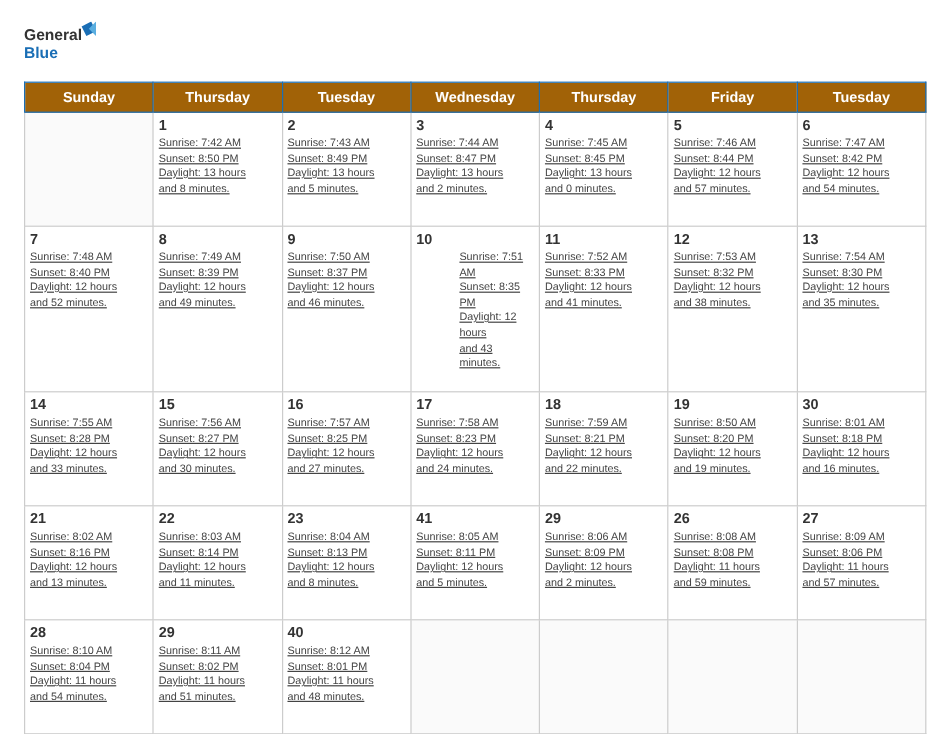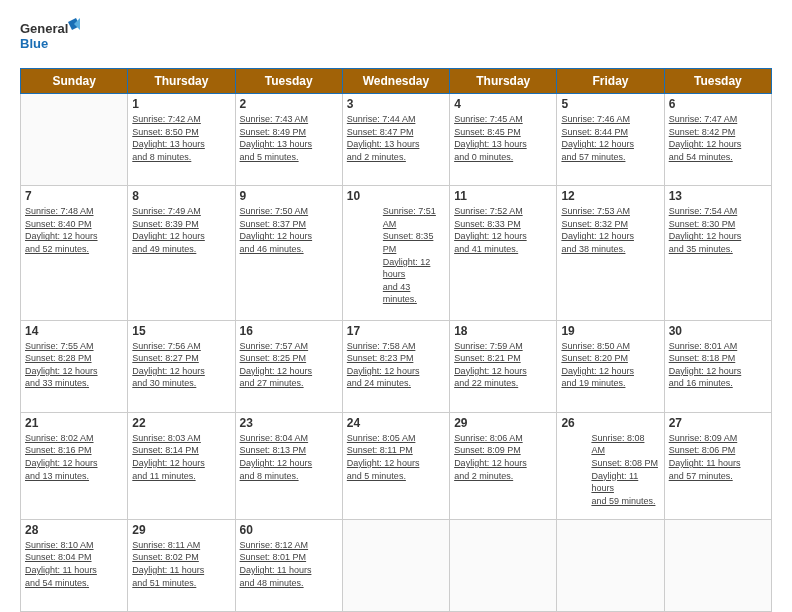--- a/index.html
+++ b/index.html
@@ -277,36 +277,36 @@
 and 11 minutes.</div>
           </td>
           <td>
             <span class="day-num">23</span>
             <div class="day-info" style="white-space: pre-line;">Sunrise: 8:04 AM
 Sunset: 8:13 PM
 Daylight: 12 hours
 and 8 minutes.</div>
           </td>
           <td>
-            <span class="day-num">24</span>
+            <span class="day-num">41</span>
             <div class="day-info" style="white-space: pre-line;">Sunrise: 8:05 AM
 Sunset: 8:11 PM
 Daylight: 12 hours
 and 5 minutes.</div>
           </td>
           <td>
             <span class="day-num">29</span>
             <div class="day-info" style="white-space: pre-line;">Sunrise: 8:06 AM
 Sunset: 8:09 PM
 Daylight: 12 hours
 and 2 minutes.</div>
           </td>
           <td>
             <span class="day-num">26</span>
-            <div class="day-info" style="white-space: pre-line; margin-left: 30px;">Sunrise: 8:08 AM
+            <div class="day-info" style="white-space: pre-line;">Sunrise: 8:08 AM
 Sunset: 8:08 PM
 Daylight: 11 hours
 and 59 minutes.</div>
           </td>
           <td>
             <span class="day-num">27</span>
             <div class="day-info" style="white-space: pre-line;">Sunrise: 8:09 AM
 Sunset: 8:06 PM
 Daylight: 11 hours
 and 57 minutes.</div>
@@ -321,21 +321,21 @@
 and 54 minutes.</div>
           </td>
           <td>
             <span class="day-num">29</span>
             <div class="day-info" style="white-space: pre-line;">Sunrise: 8:11 AM
 Sunset: 8:02 PM
 Daylight: 11 hours
 and 51 minutes.</div>
           </td>
           <td>
-            <span class="day-num">60</span>
+            <span class="day-num">40</span>
             <div class="day-info" style="white-space: pre-line;">Sunrise: 8:12 AM
 Sunset: 8:01 PM
 Daylight: 11 hours
 and 48 minutes.</div>
           </td>
           <td class="empty-cell"></td>
           <td class="empty-cell"></td>
           <td class="empty-cell"></td>
           <td class="empty-cell"></td>
         </tr>

